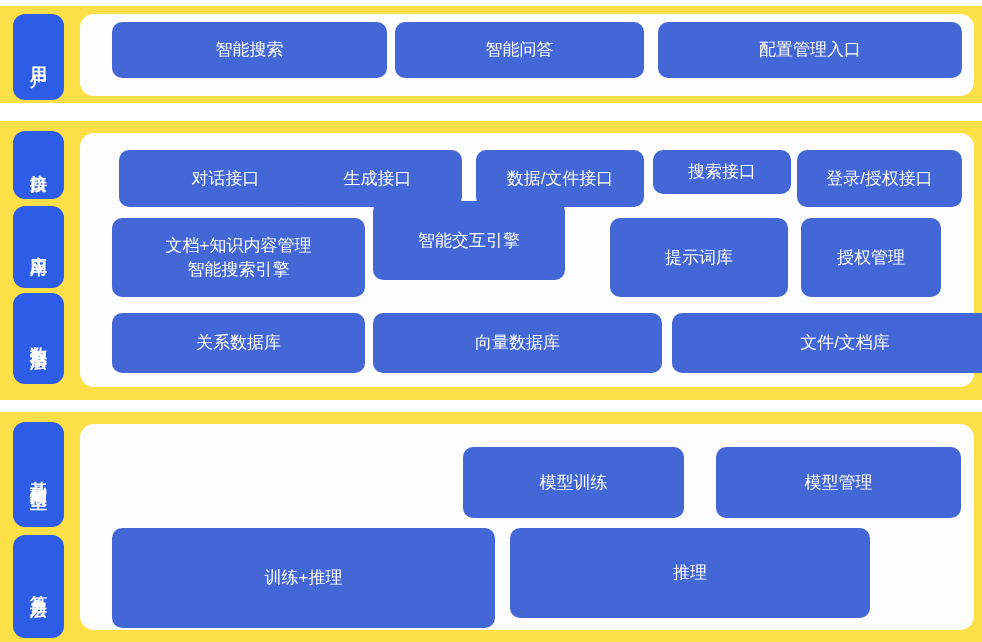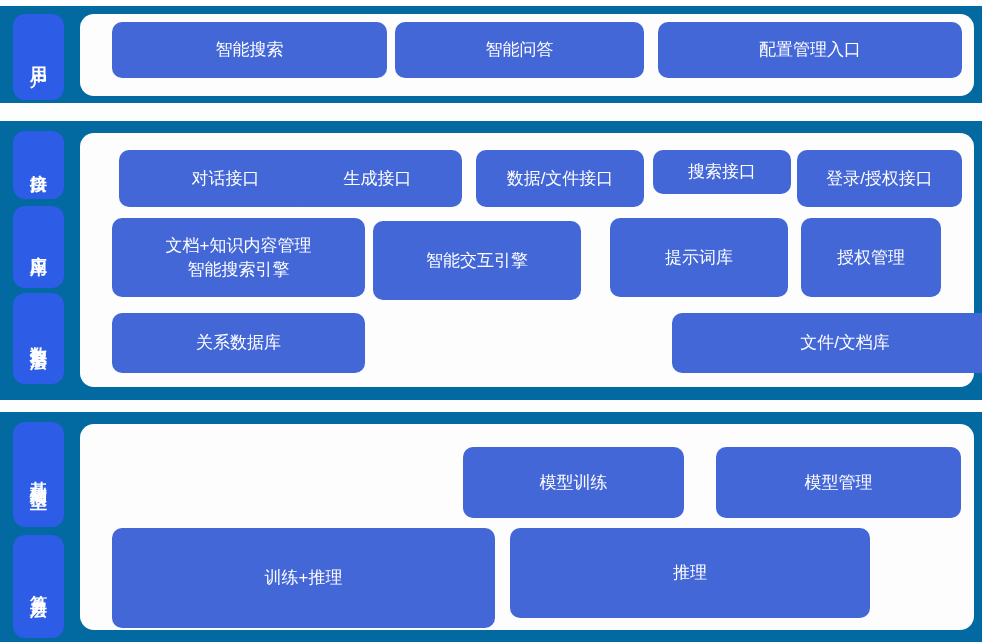--- a/index.html
+++ b/index.html
@@ -8,21 +8,21 @@
     background:#fdfeff;
   }
   .stage{
     position:relative;
     width:982px;height:642px;
     background:#fdfeff;
     overflow:hidden;
   }
   .band{
     position:absolute;left:0;right:0;
-    background:#0369a1;
+    background:#fde047;
   }
   .panel{
     position:absolute;left:80px;right:8px;
     background:#fdfdfe;
     border-radius:14px;
   }
   .layer-label{
     position:absolute;left:13px;width:51px;
     background:#2d5ce6;
     border-radius:12px;
@@ -78,25 +78,26 @@
     <div class="panel" style="top:12px;height:254px;">
 
       <div class="btn" style="left:39px;width:171px;top:17px;height:57px;padding-left:21px;">对话接口</div>
       <div class="btn" style="left:213px;width:169px;top:17px;height:57px;">生成接口</div>
       <div class="btn" style="left:396px;width:168px;top:17px;height:57px;">数据/文件接口</div>
       <div class="btn" style="left:573px;width:138px;top:17px;height:44px;">搜索接口</div>
       <div class="btn" style="left:717px;width:165px;top:17px;height:57px;">登录/授权接口</div>
 
       <div class="btn" style="left:32px;width:253px;top:85px;height:79px;">文档+知识内容管理
 智能搜索引擎</div>
-      <div class="btn" style="left:293px;width:208px;top:88px;height:79px;">智能交互引擎</div>
+      <div class="btn" style="left:293px;width:192px;top:68px;height:79px;">智能交互引擎</div>
       <div class="btn" style="left:530px;width:178px;top:85px;height:79px;">提示词库</div>
       <div class="btn" style="left:721px;width:140px;top:85px;height:79px;">授权管理</div>
 
       <div class="btn" style="left:32px;width:253px;top:180px;height:60px;">关系数据库</div>
+      <div class="btn" style="left:293px;width:289px;top:180px;height:60px;">向量数据库</div>
       <div class="btn" style="left:592px;width:290px;top:180px;height:60px;padding-left:28px;">文件/文档库</div>
     </div>
   </div>
 
   <div class="band" style="top:412px;height:230px;">
     <div class="layer-label" style="top:10px;height:105px;">
       <span class="vtext">基础模型</span>
     </div>
     <div class="layer-label" style="top:123px;height:103px;">
       <span class="vtext">算力层</span>

